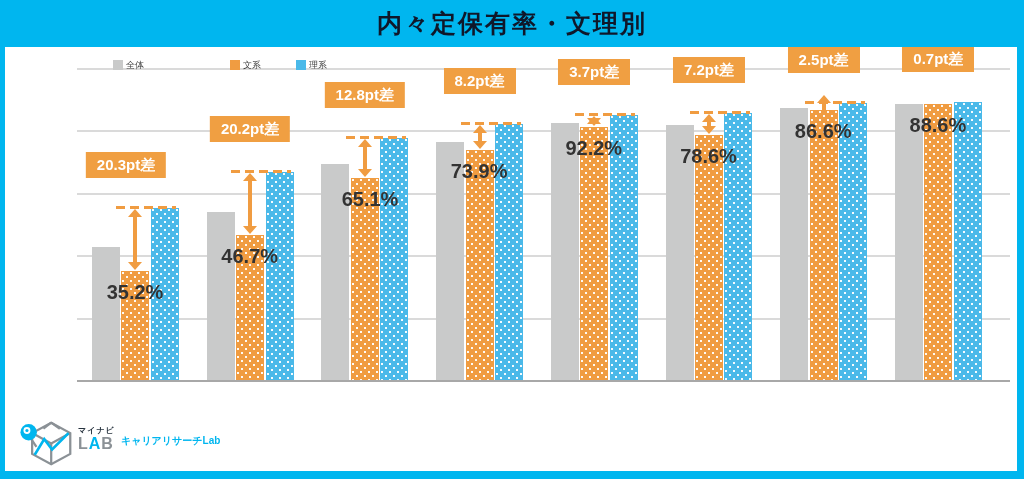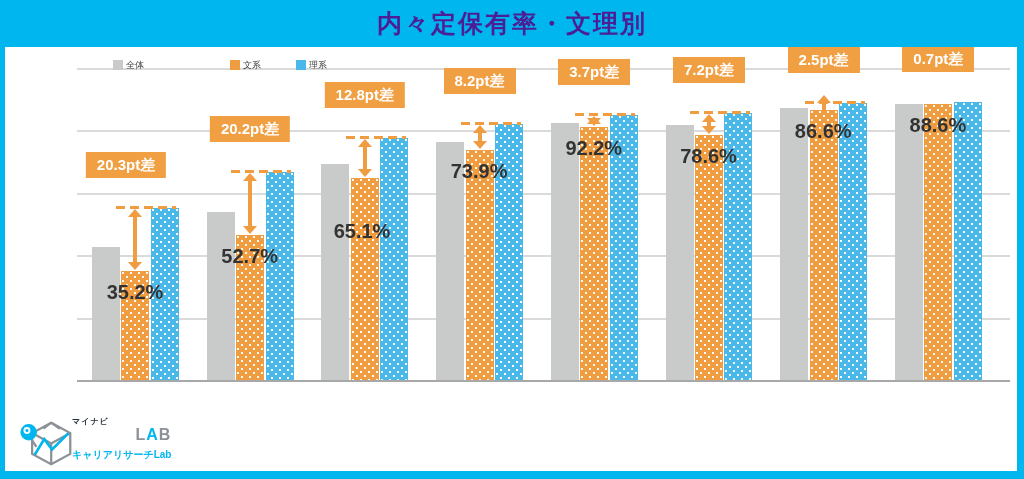--- a/index.html
+++ b/index.html
@@ -2,21 +2,21 @@
 <html><head>
 <meta charset="utf-8">
 <style>
   html,body{margin:0;padding:0;background:#ffffff;}
   body{font-family:"Liberation Sans","DejaVu Sans",sans-serif;}
   #stage{position:relative;width:1024px;height:479px;background:#ffffff;overflow:hidden;}
 
   
   .titleband{position:absolute;left:0;top:0;width:1024px;height:47px;background:#00b6ef;
     display:flex;align-items:center;justify-content:center;}
-  .titleband .t{color:#4c1d95;font-size:25px;font-weight:700;letter-spacing:2px;}
+  .titleband .t{color:#0f172a;font-size:25px;font-weight:700;letter-spacing:2px;}
   .edge{position:absolute;background:#00b6ef;}
   .edge.l{left:0;top:47px;width:5px;height:432px;}
   .edge.r{left:1017px;top:47px;width:7px;height:432px;}
   .edge.b{left:0;top:471px;width:1024px;height:8px;}
 
   
   .gridline{position:absolute;left:77px;width:933px;height:2px;background:#dadada;}
   .gridline.base{background:#a8a8a8;}
   .bar{position:absolute;width:28px;}
   .bar.overall{background:#c9caca;}
@@ -39,25 +39,25 @@
   .tri.up{border-bottom:8px solid #f09c41;}
   .tri.down{border-top:8px solid #f09c41;}
   .shaft{position:absolute;left:5px;width:4px;background:#f09c41;}
 
   
   .legend-item{position:absolute;top:58px;display:flex;align-items:center;gap:3px;height:14px;}
   .legend-item .sq{width:10px;height:10px;display:inline-block;}
   .legend-item .lt{font-size:9px;color:#3f3f3f;white-space:nowrap;}
 
   
-  .logo{position:absolute;left:20px;top:414px;display:flex;align-items:center;}
+  .logo{position:absolute;left:20px;top:414px;display:flex;align-items:center;gap:6px;}
   .logo-text{display:flex;flex-direction:column;line-height:1.05;}
   .logo-brand{font-size:8px;font-weight:700;color:#26323e;letter-spacing:1px;}
   .logo-main{font-size:16px;font-weight:700;color:#8b9196;letter-spacing:1px;}
-  .logo-row{display:flex;align-items:flex-end;gap:7px;flex-direction:column;}
+  .logo-row{display:flex;gap:7px;}
   .logo-lab{font-size:16px;font-weight:700;letter-spacing:1px;color:#8b9196;}
   .logo-lab .cy{color:#00b6ef;}
   .logo-sub{font-size:10px;font-weight:700;color:#00b6ef;padding-bottom:1px;white-space:nowrap;}
 </style>
 </head>
 <body>
 
 <div id="stage">
 
   <div id="plot">
@@ -81,32 +81,32 @@
       <div class="bar overall" style="left: 206.7px; top: 212.25px; width: 28px; height: 167.75px;"></div>
       <div class="bar dots-orange" style="left: 236.1px; top: 235.062px; width: 28px; height: 144.938px;"></div>
       <div class="bar dots-blue" style="left: 265.5px; top: 171.937px; width: 28px; height: 208.062px;"></div>
       <div class="dash" style="left: 231.1px; top: 169.937px; width: 60px;"></div>
       <div class="arrow" style="left: 243.1px; top: 172.937px; width: 14px; height: 61.125px;">
         <div class="tri up" style="top: 0px;"></div>
         <div class="tri down" style="bottom: 0px;"></div>
         <div class="shaft" style="top: 6px; height: 49.125px;"></div>
       </div>
       <div class="diffbox" style="left: 250.1px; top: 115.937px;">20.2pt差</div>
-      <div class="pct" style="left: 249.7px; top: 245.062px;">52.7%</div>
+      <div class="pct" style="left: 249.7px; top: 245.062px;">46.7%</div>
       <div class="bar overall" style="left: 321.4px; top: 163.812px; width: 28px; height: 216.188px;"></div>
       <div class="bar dots-orange" style="left: 350.8px; top: 177.562px; width: 28px; height: 202.437px;"></div>
       <div class="bar dots-blue" style="left: 380.2px; top: 137.562px; width: 28px; height: 242.438px;"></div>
       <div class="dash" style="left: 345.8px; top: 135.562px; width: 60px;"></div>
       <div class="arrow" style="left: 357.8px; top: 138.562px; width: 14px; height: 38px;">
         <div class="tri up" style="top: 0px;"></div>
         <div class="tri down" style="bottom: 0px;"></div>
         <div class="shaft" style="top: 6px; height: 26px;"></div>
       </div>
       <div class="diffbox" style="left: 364.8px; top: 81.5625px;">12.8pt差</div>
-      <div class="pct" style="left: 362px; top: 187.562px; margin-top: 32px;">65.1%</div>
+      <div class="pct" style="left: 370px; top: 187.562px;">65.1%</div>
       <div class="bar overall" style="left: 436.1px; top: 141.938px; width: 28px; height: 238.062px;"></div>
       <div class="bar dots-orange" style="left: 465.5px; top: 150.062px; width: 28px; height: 229.938px;"></div>
       <div class="bar dots-blue" style="left: 494.9px; top: 124.438px; width: 28px; height: 255.562px;"></div>
       <div class="dash" style="left: 460.5px; top: 122.438px; width: 60px;"></div>
       <div class="arrow" style="left: 472.5px; top: 125.438px; width: 14px; height: 23.625px;">
         <div class="tri up" style="top: 0px;"></div>
         <div class="tri down" style="bottom: 0px;"></div>
         <div class="shaft" style="top: 6px; height: 11.625px;"></div>
       </div>
       <div class="diffbox" style="left: 479.5px; top: 68.4375px;">8.2pt差</div>

